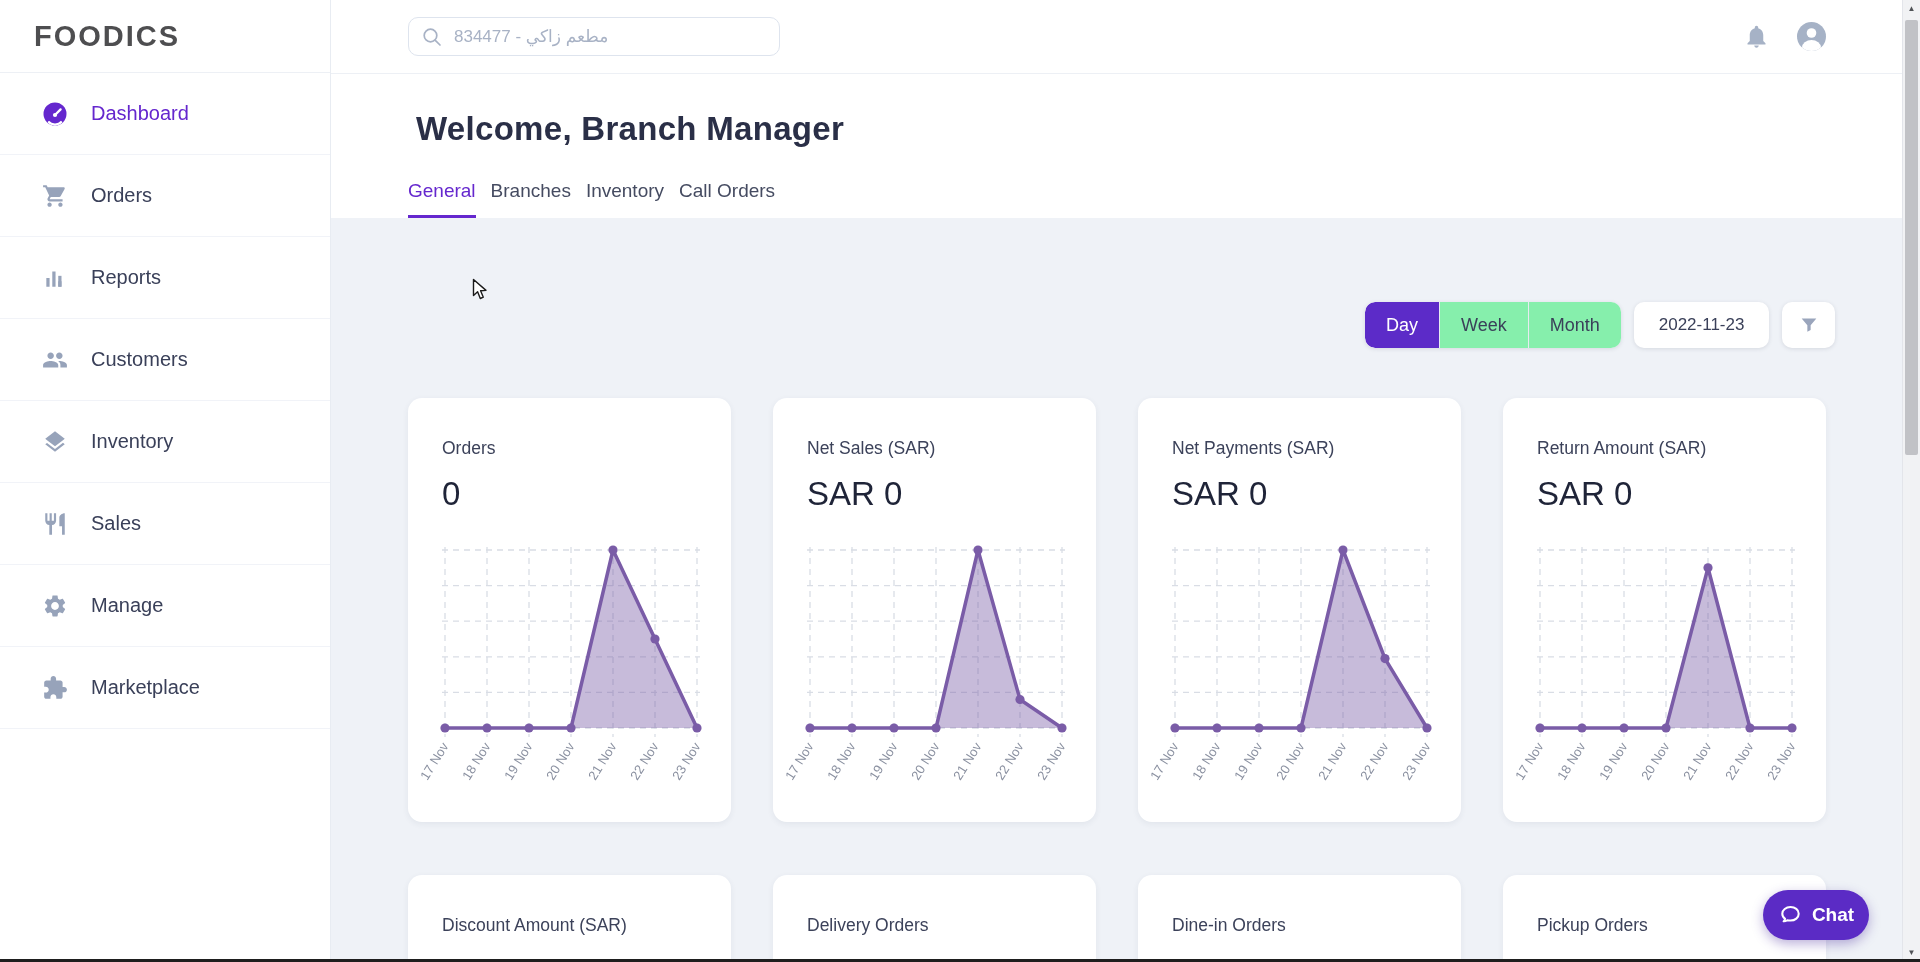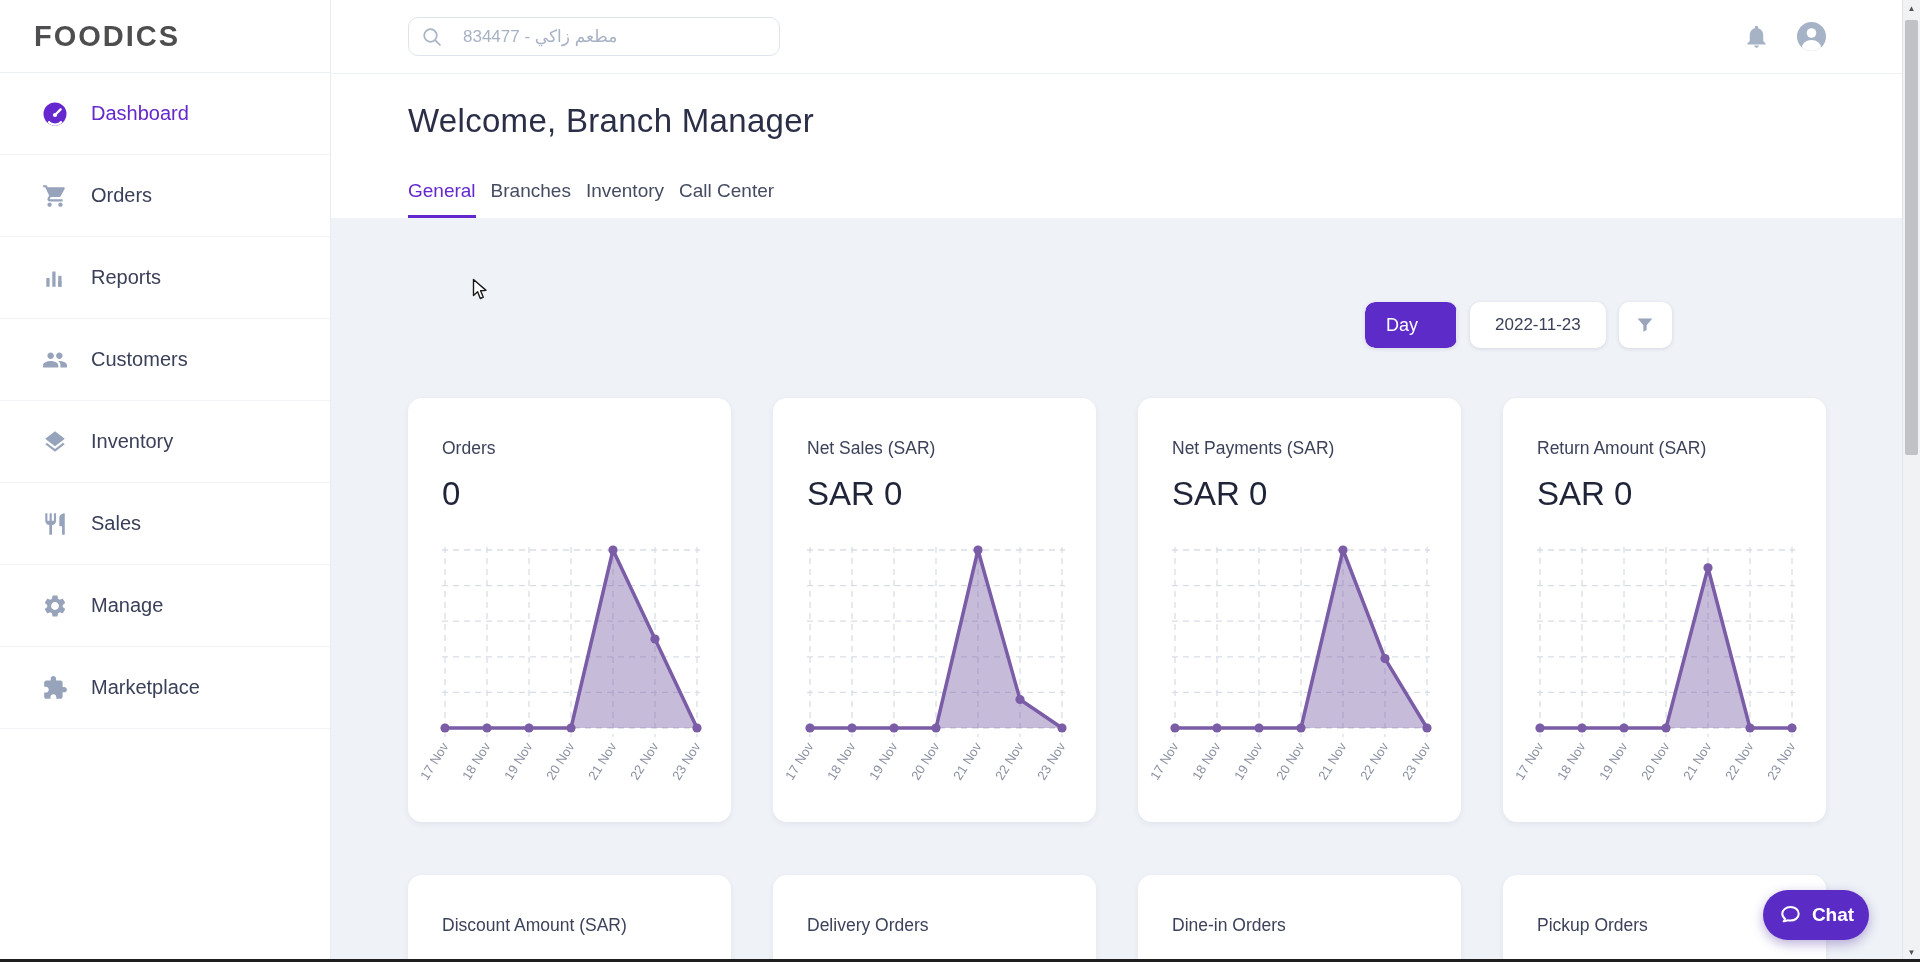--- a/index.html
+++ b/index.html
@@ -19,34 +19,34 @@
   .ic-fill{fill:#97A3BA;}
   .ic-stroke{stroke:#97A3BA;fill:none;stroke-width:1.8;stroke-linecap:round;}
   .nav-label{font-size:20px;color:#3A4059;margin-left:23px;}
   .nav-item.active .nav-label{color:#6527CE;}
   .badge{background:#23A455;color:#fff;font-size:13px;font-weight:700;line-height:1;
     padding:5px 8px;border-radius:5px;margin-left:13px;}
   
   .topbar{position:absolute;left:331px;top:0;right:17px;height:73px;background:#fff;
     border-bottom:1px solid #EDF0F5;z-index:2;}
   .searchbox{position:absolute;left:77px;top:17px;width:372px;height:39px;border:1px solid #DEE4EE;
-    border-radius:10px;display:flex;align-items:center;padding:0 12px;box-sizing:border-box;gap:20px;
+    border-radius:10px;display:flex;align-items:center;padding:0 12px;box-sizing:border-box;gap:11px;
     color:#A8B2C5;font-size:17px;background:#fff;cursor:text;}
   .search-text{direction:rtl;}
   .top-icons{position:absolute;right:76px;top:0;height:73px;display:flex;align-items:center;gap:26px;}
   
   .main{position:absolute;left:331px;top:74px;right:17px;bottom:0;background:#fff;}
-  .page-title{margin:0;padding:28px 0 0 77px;font-size:33px;font-weight:400;color:#2A2F47;letter-spacing:.3px;}
+  .page-title{margin:8px;padding:28px 0 0 77px;font-size:33px;font-weight:700;color:#2A2F47;letter-spacing:.3px;}
   .tabs{position:absolute;top:0;left:77px;height:144px;display:flex;align-items:flex-end;gap:15px;}
   .tab{font-size:19px;color:#454B61;padding-bottom:13px;border-bottom:3px solid transparent;cursor:pointer;}
   .tab.active{color:#6527CE;border-bottom-color:#6527CE;}
   .gray{position:absolute;top:144px;left:0;right:0;bottom:0;background:#EFF2F7;}
   
   .controls{position:absolute;top:84px;left:1034px;display:flex;gap:13px;align-items:center;}
-  .seg{display:flex;background:#fff;border-radius:10px;box-shadow:0 1px 4px rgba(40,50,70,.13);overflow:hidden;height:46px;flex-direction:column;}
+  .seg{display:flex;background:#fff;border-radius:10px;box-shadow:0 1px 4px rgba(40,50,70,.13);overflow:hidden;height:46px;}
   .seg-btn{padding:0 21px;line-height:46px;font-size:18px;color:#3A4059;border-right:1px solid #E7EBF1;cursor:pointer;background:#86efac;}
   .seg-btn:last-child{border-right:none;}
   .seg-btn.active{background:#5C2BC8;color:#fff;border-radius:10px 0 0 10px;}
   .date-btn{height:46px;line-height:46px;padding:0 25px;background:#fff;border-radius:10px;
     box-shadow:0 1px 4px rgba(40,50,70,.13);font-size:17px;color:#3A4059;cursor:pointer;}
   .filter-btn{width:53px;height:46px;background:#fff;border-radius:10px;box-shadow:0 1px 4px rgba(40,50,70,.13);
     display:flex;align-items:center;justify-content:center;cursor:pointer;}
   
   .grid{position:absolute;left:77px;top:180px;display:grid;grid-template-columns:repeat(4,323px);gap:42px;}
   .grid2{position:absolute;left:77px;top:657px;display:grid;grid-template-columns:repeat(4,323px);gap:42px;}
@@ -191,21 +191,21 @@
   </div>
 </header>
 
 <main class="main">
   <h1 class="page-title">Welcome, Branch Manager</h1>
 
   <div class="tabs">
     <div class="tab active">General</div>
     <div class="tab">Branches</div>
     <div class="tab">Inventory</div>
-    <div class="tab">Call Center</div>
+    <div class="tab">Call Orders</div>
   </div>
 
   <div class="gray">
 
     <div class="controls">
       <div class="seg">
         <div class="seg-btn active">Day</div>
         <div class="seg-btn">Week</div>
         <div class="seg-btn">Month</div>
       </div>

